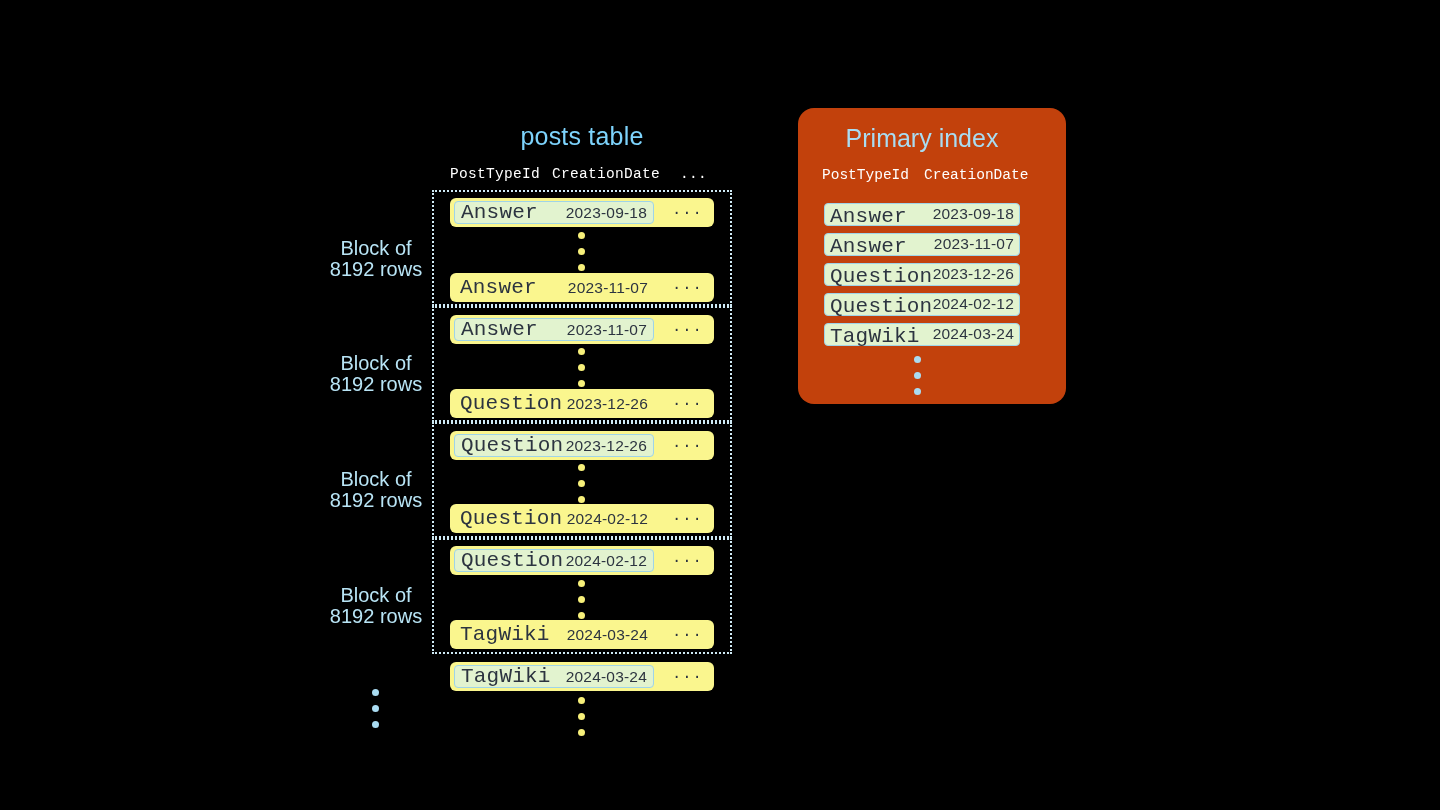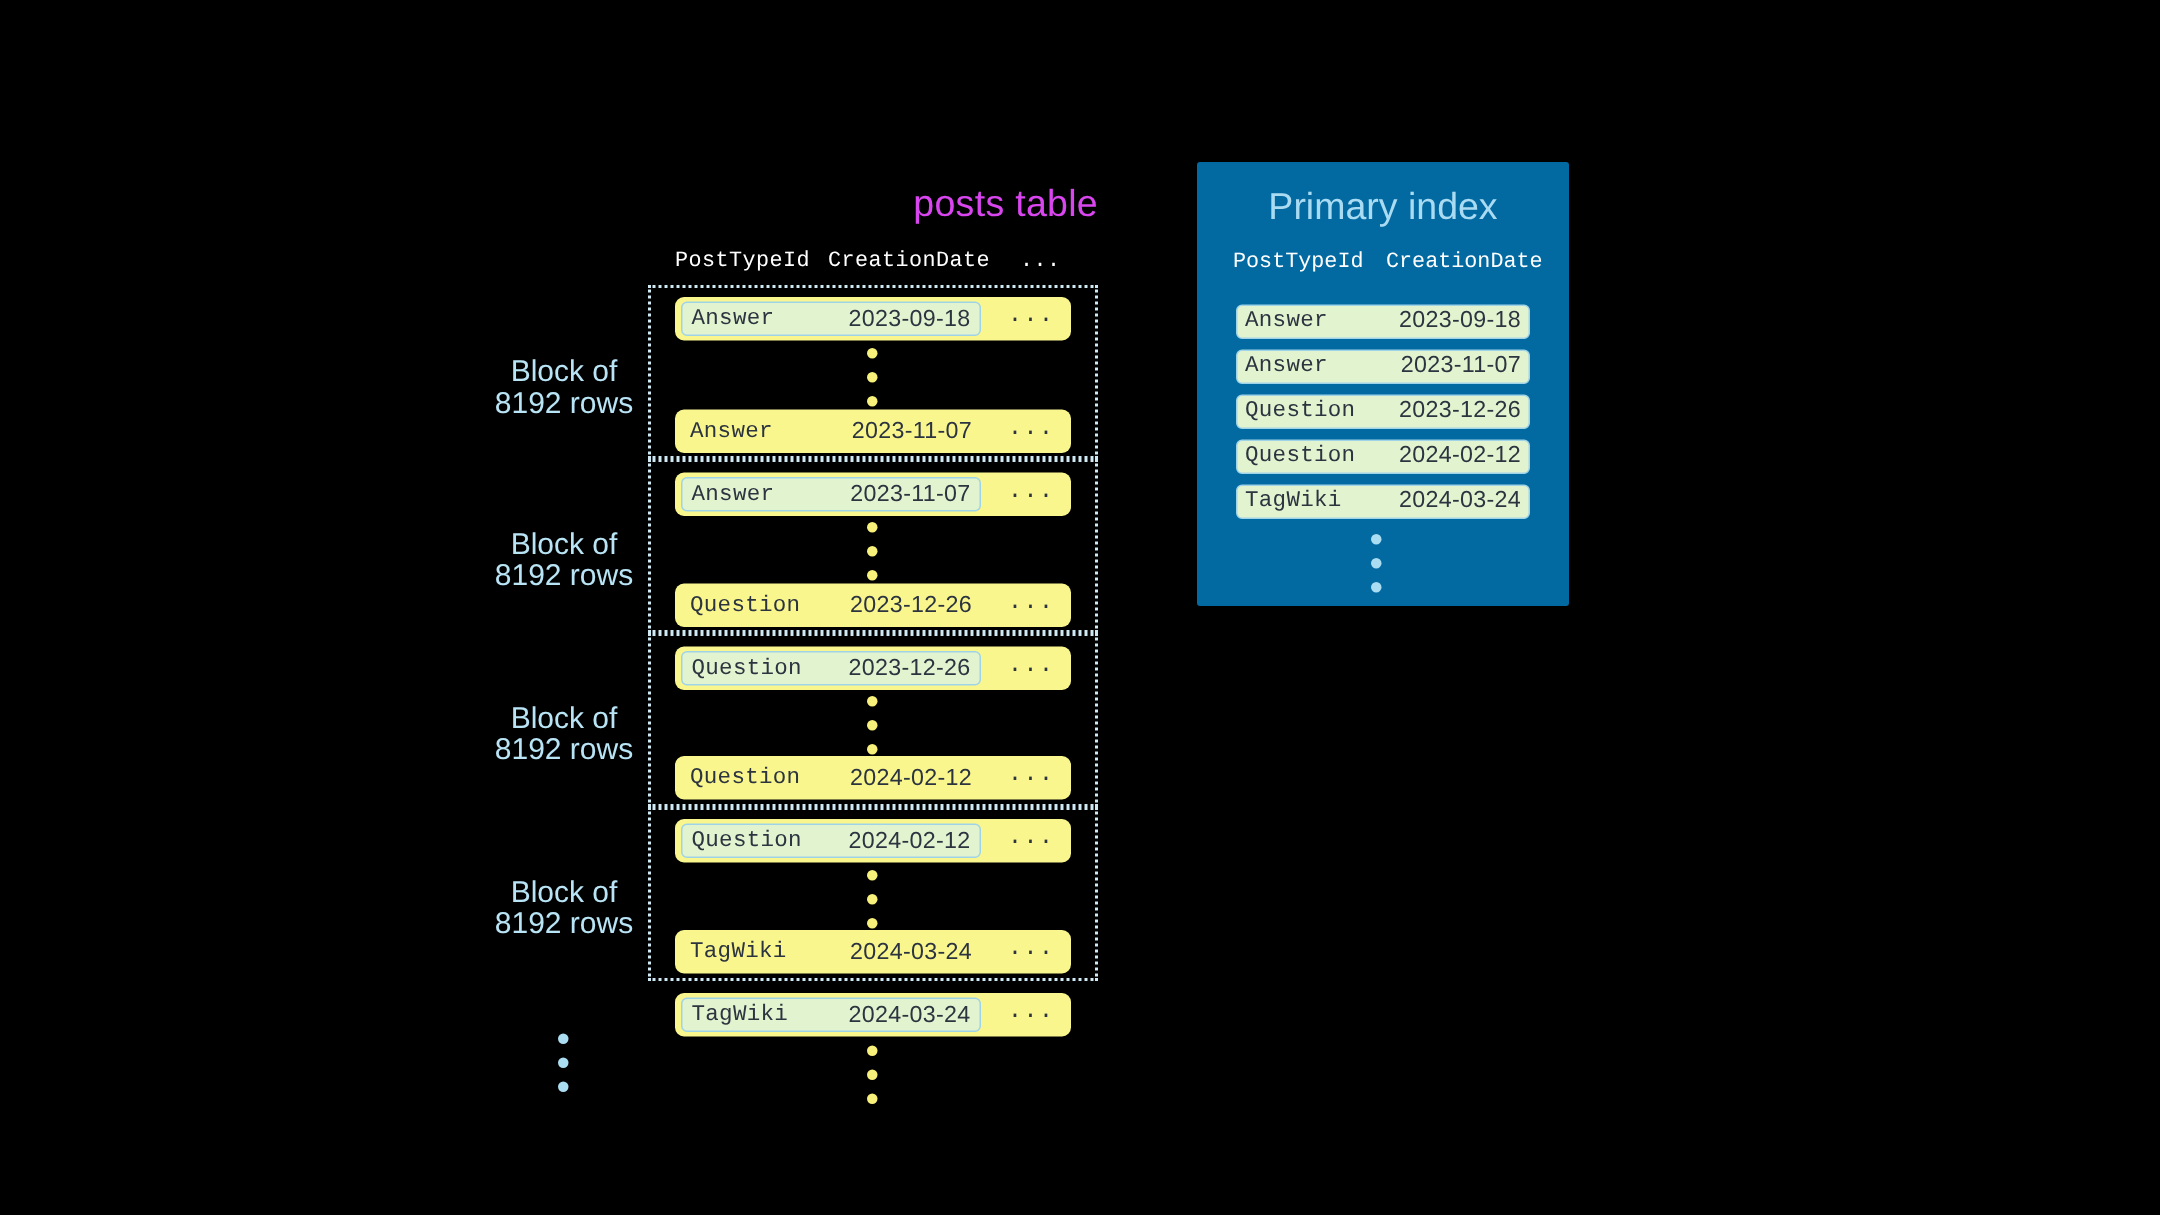--- a/index.html
+++ b/index.html
@@ -19,22 +19,22 @@
     position: absolute;
     inset: 0;
   }
 
   
   .posts-title {
     position: absolute;
     left: 432px;
     top: 122px;
     width: 300px;
-    text-align: right;
-    color: #d946ef;
+    text-align: center;
+    color: #7dd3fc;
     font-size: 25px;
     font-family: "Liberation Sans", sans-serif;
     letter-spacing: 0.2px;
   }
 
   .posts-header {
     position: absolute;
     left: 432px;
     top: 166px;
     width: 300px;
@@ -90,21 +90,21 @@
   .row.hl .cells {
     background: #e2f3cf;
     border: 1px solid #9fd4e8;
     border-radius: 4px;
   }
   .cell-type {
     position: absolute;
     left: 6px;
     color: #2c3440;
     font-family: "Liberation Mono", monospace;
-    font-size: 15px;
+    font-size: 21px;
     letter-spacing: 0.2px;
   }
   .cell-date {
     position: absolute;
     right: 6px;
     color: #2c3440;
     font-family: Liberation Sans, sans-serif;
     font-size: 15.5px;
     letter-spacing: 0.2px;
   }
@@ -133,22 +133,23 @@
   .vdots.yellow span { background: #f7f07a; }
   .vdots.blue span   { background: #aadcf2; }
 
   
   .index-panel {
     position: absolute;
     left: 798px;
     top: 108px;
     width: 248px;
     height: 296px;
-    background: #0369a1;
-    border-radius: 2px;
+    background: #c2410c;
+    border-radius: 16px;
+    padding-left: 20px;
   }
   .index-title {
     position: absolute;
     left: 0;
     top: 16px;
     width: 248px;
     text-align: center;
     color: #a9dcf2;
     font-size: 25px;
     font-family: "Liberation Sans", sans-serif;

